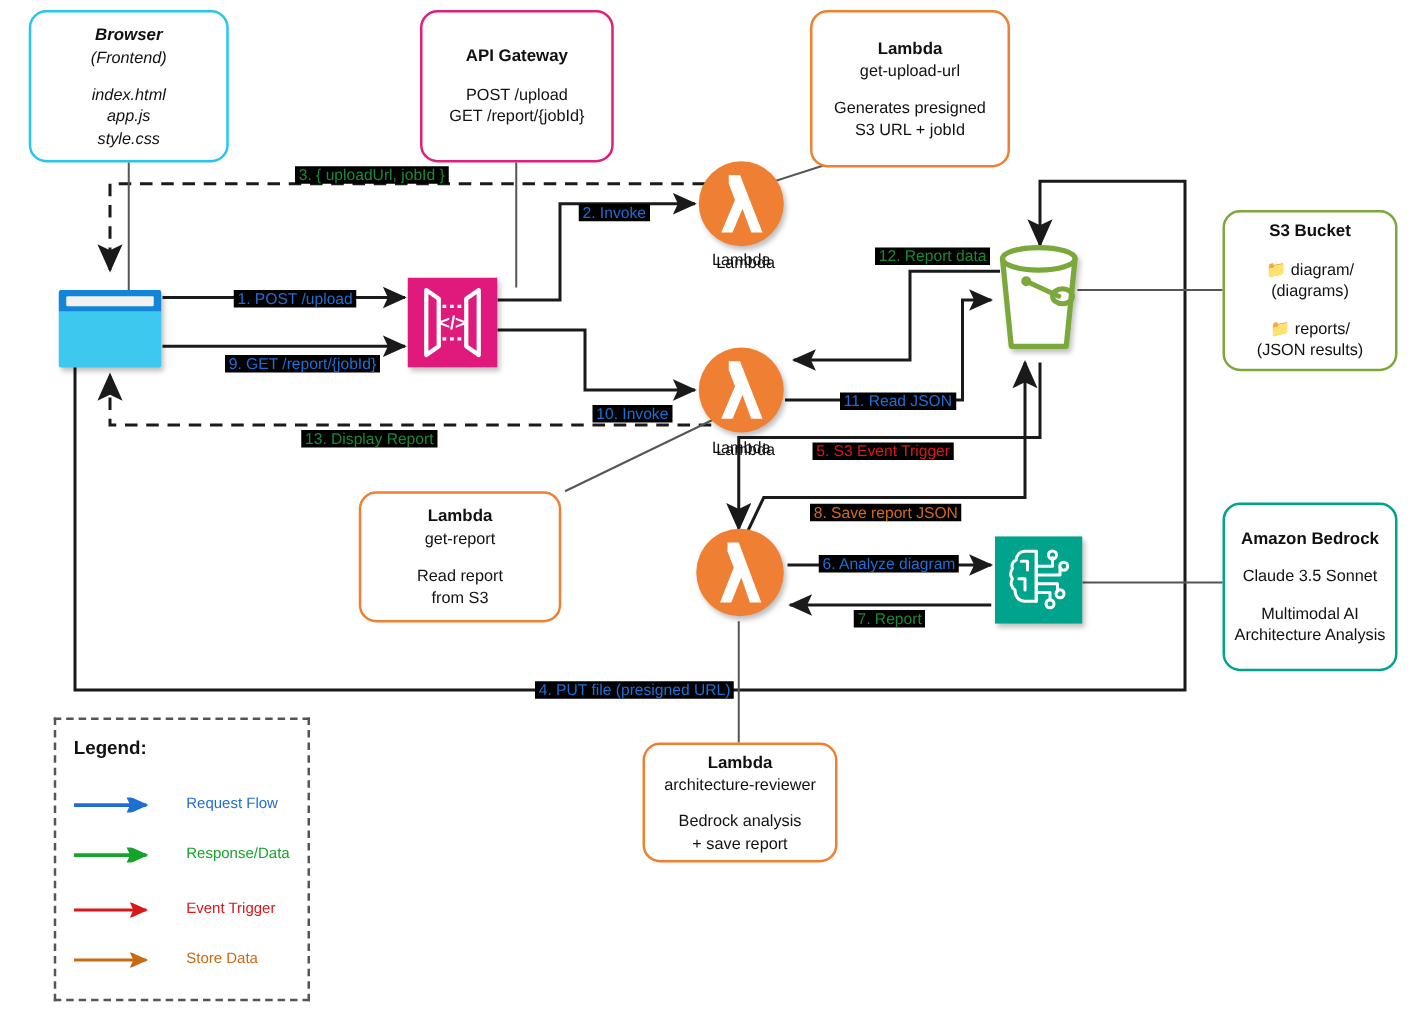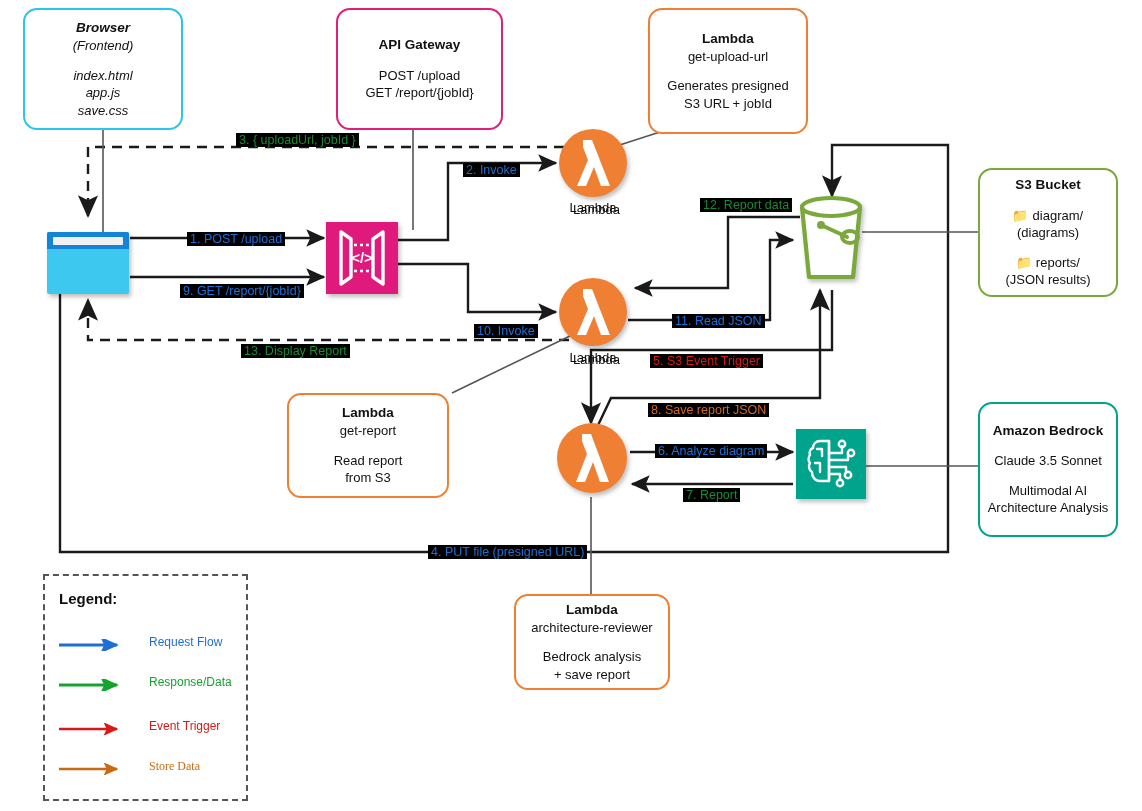--- a/index.html
+++ b/index.html
@@ -203,24 +203,24 @@
       <path d="M978,466 L866,466"></path>
     </g>
   </svg>
 
   <div class="node-box box-browser" style="left:23px; top:8px; width:160px; height:122px;">
     <div class="title">Browser</div>
     <div class="sub">(Frontend)</div>
     <div class="gap"></div>
     <div class="sub">index.html</div>
     <div class="sub">app.js</div>
-    <div class="sub">save.css</div>
-  </div>
-
-  <div class="node-box box-apigw" style="left:336px; top:8px; width:167px; height:122px;">
+    <div class="sub">style.css</div>
+  </div>
+
+  <div class="node-box box-apigw" style="left:336px; top:8px; width:155px; height:122px;">
     <div class="title">API Gateway</div>
     <div class="gap"></div>
     <div class="sub">POST /upload</div>
     <div class="sub">GET /report/{jobId}</div>
   </div>
 
   <div class="node-box box-lambda" style="left:648px; top:8px; width:160px; height:126px;">
     <div class="title">Lambda</div>
     <div class="sub">get-upload-url</div>
     <div class="gap"></div>
@@ -398,21 +398,21 @@
               <marker id="lm2" markerWidth="7" markerHeight="7" refX="5.6" refY="2.8" orient="auto" markerUnits="strokeWidth">
             <path d="M0,0 L6.2,2.8 L0,5.6 L1.3,2.8 z" fill="#d91818"></path>
               </marker>
             </defs>
           <line x1="0" y1="6" x2="58" y2="6" stroke="#d91818" stroke-width="2.4" marker-end="url(#lm2)"></line>
         </svg>
       </div>
       <span class="legend-text" style="color:#d91818;">Event Trigger</span>
     </div>
 
-    <div class="legend-row" style="top:180px;font-family:Liberation Serif, serif;">
+    <div class="legend-row" style="top:180px;">
       <div class="swatch">
         <svg width="68" height="12" viewBox="0 0 68 12" xmlns="http://www.w3.org/2000/svg">
           <defs>
               <marker id="lm3" markerWidth="7" markerHeight="7" refX="5.6" refY="2.8" orient="auto" markerUnits="strokeWidth">
             <path d="M0,0 L6.2,2.8 L0,5.6 L1.3,2.8 z" fill="#c96a12"></path>
               </marker>
             </defs>
           <line x1="0" y1="6" x2="58" y2="6" stroke="#c96a12" stroke-width="2.4" marker-end="url(#lm3)"></line>
         </svg>
       </div>

